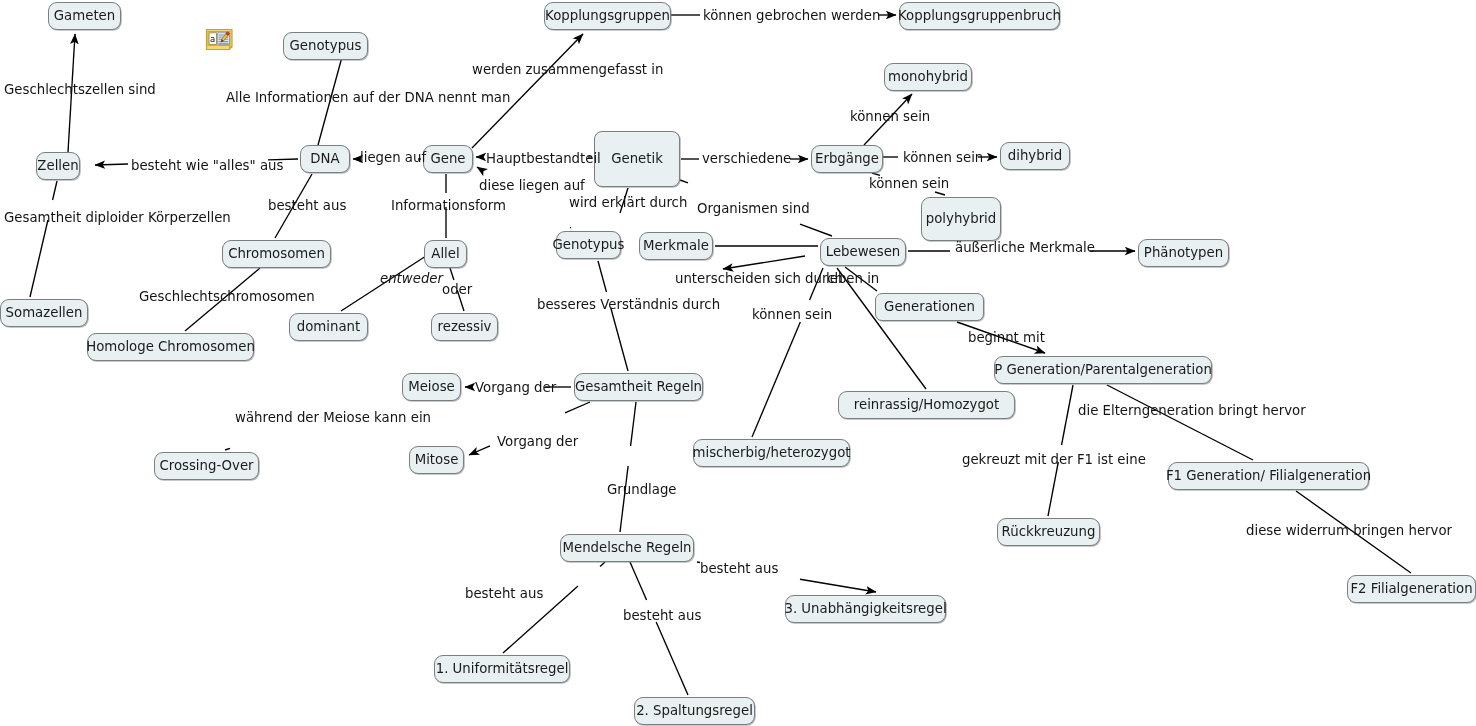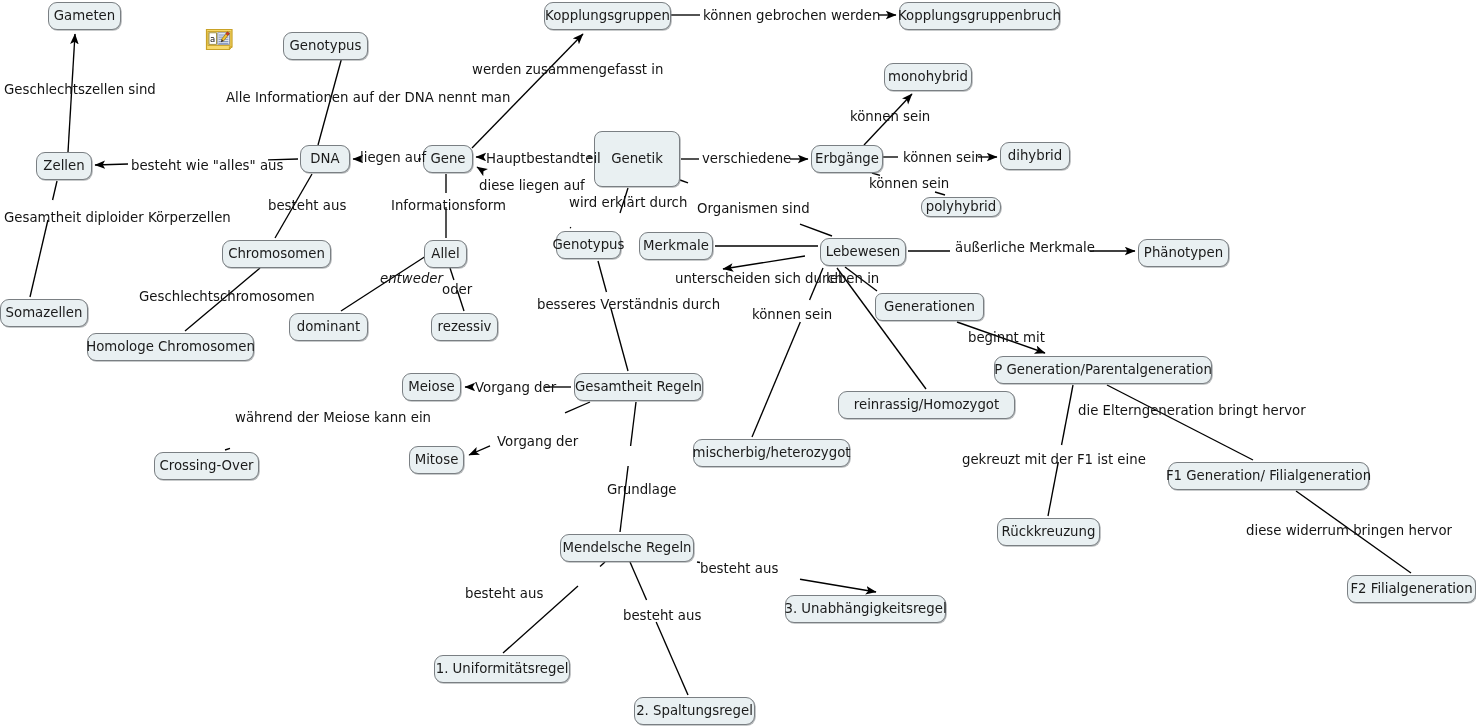--- a/index.html
+++ b/index.html
@@ -151,39 +151,39 @@
       </div>
       <div class="node" style="left: 544px; top: 2px; width: 127px; height: 28px;">
         <span>Kopplungsgruppen</span>
       </div>
       <div class="node" style="left: 899px; top: 2px; width: 161px; height: 28px;">
         <span>Kopplungsgruppenbruch</span>
       </div>
       <div class="node" style="left: 884px; top: 63px; width: 88px; height: 28px;">
         <span>monohybrid</span>
       </div>
-      <div class="node" style="left: 36px; top: 152px; width: 56px; height: 28px;">
+      <div class="node" style="left: 36px; top: 152px; width: 44px; height: 28px;">
         <span>Zellen</span>
       </div>
       <div class="node" style="left: 300px; top: 145px; width: 50px; height: 28px;">
         <span>DNA</span>
       </div>
       <div class="node" style="left: 423px; top: 145px; width: 50px; height: 28px;">
         <span>Gene</span>
       </div>
       <div class="node big" style="left: 594px; top: 131px; width: 86px; height: 56px;">
         <span>Genetik</span>
       </div>
       <div class="node" style="left: 811px; top: 145px; width: 72px; height: 28px;">
         <span>Erbgänge</span>
       </div>
       <div class="node" style="left: 1000px; top: 142px; width: 70px; height: 28px;">
         <span>dihybrid</span>
       </div>
-      <div class="node" style="left: 921px; top: 197px; width: 80px; height: 20px;">
+      <div class="node" style="left: 921px; top: 197px; width: 80px; height: 44px;">
         <span>polyhybrid</span>
       </div>
       <div class="node" style="left: 222px; top: 240px; width: 109px; height: 28px;">
         <span>Chromosomen</span>
       </div>
       <div class="node" style="left: 424px; top: 240px; width: 43px; height: 28px;">
         <span>Allel</span>
       </div>
       <div class="node" style="left: 556px; top: 231px; width: 65px; height: 28px;">
         <span>Genotypus</span>

